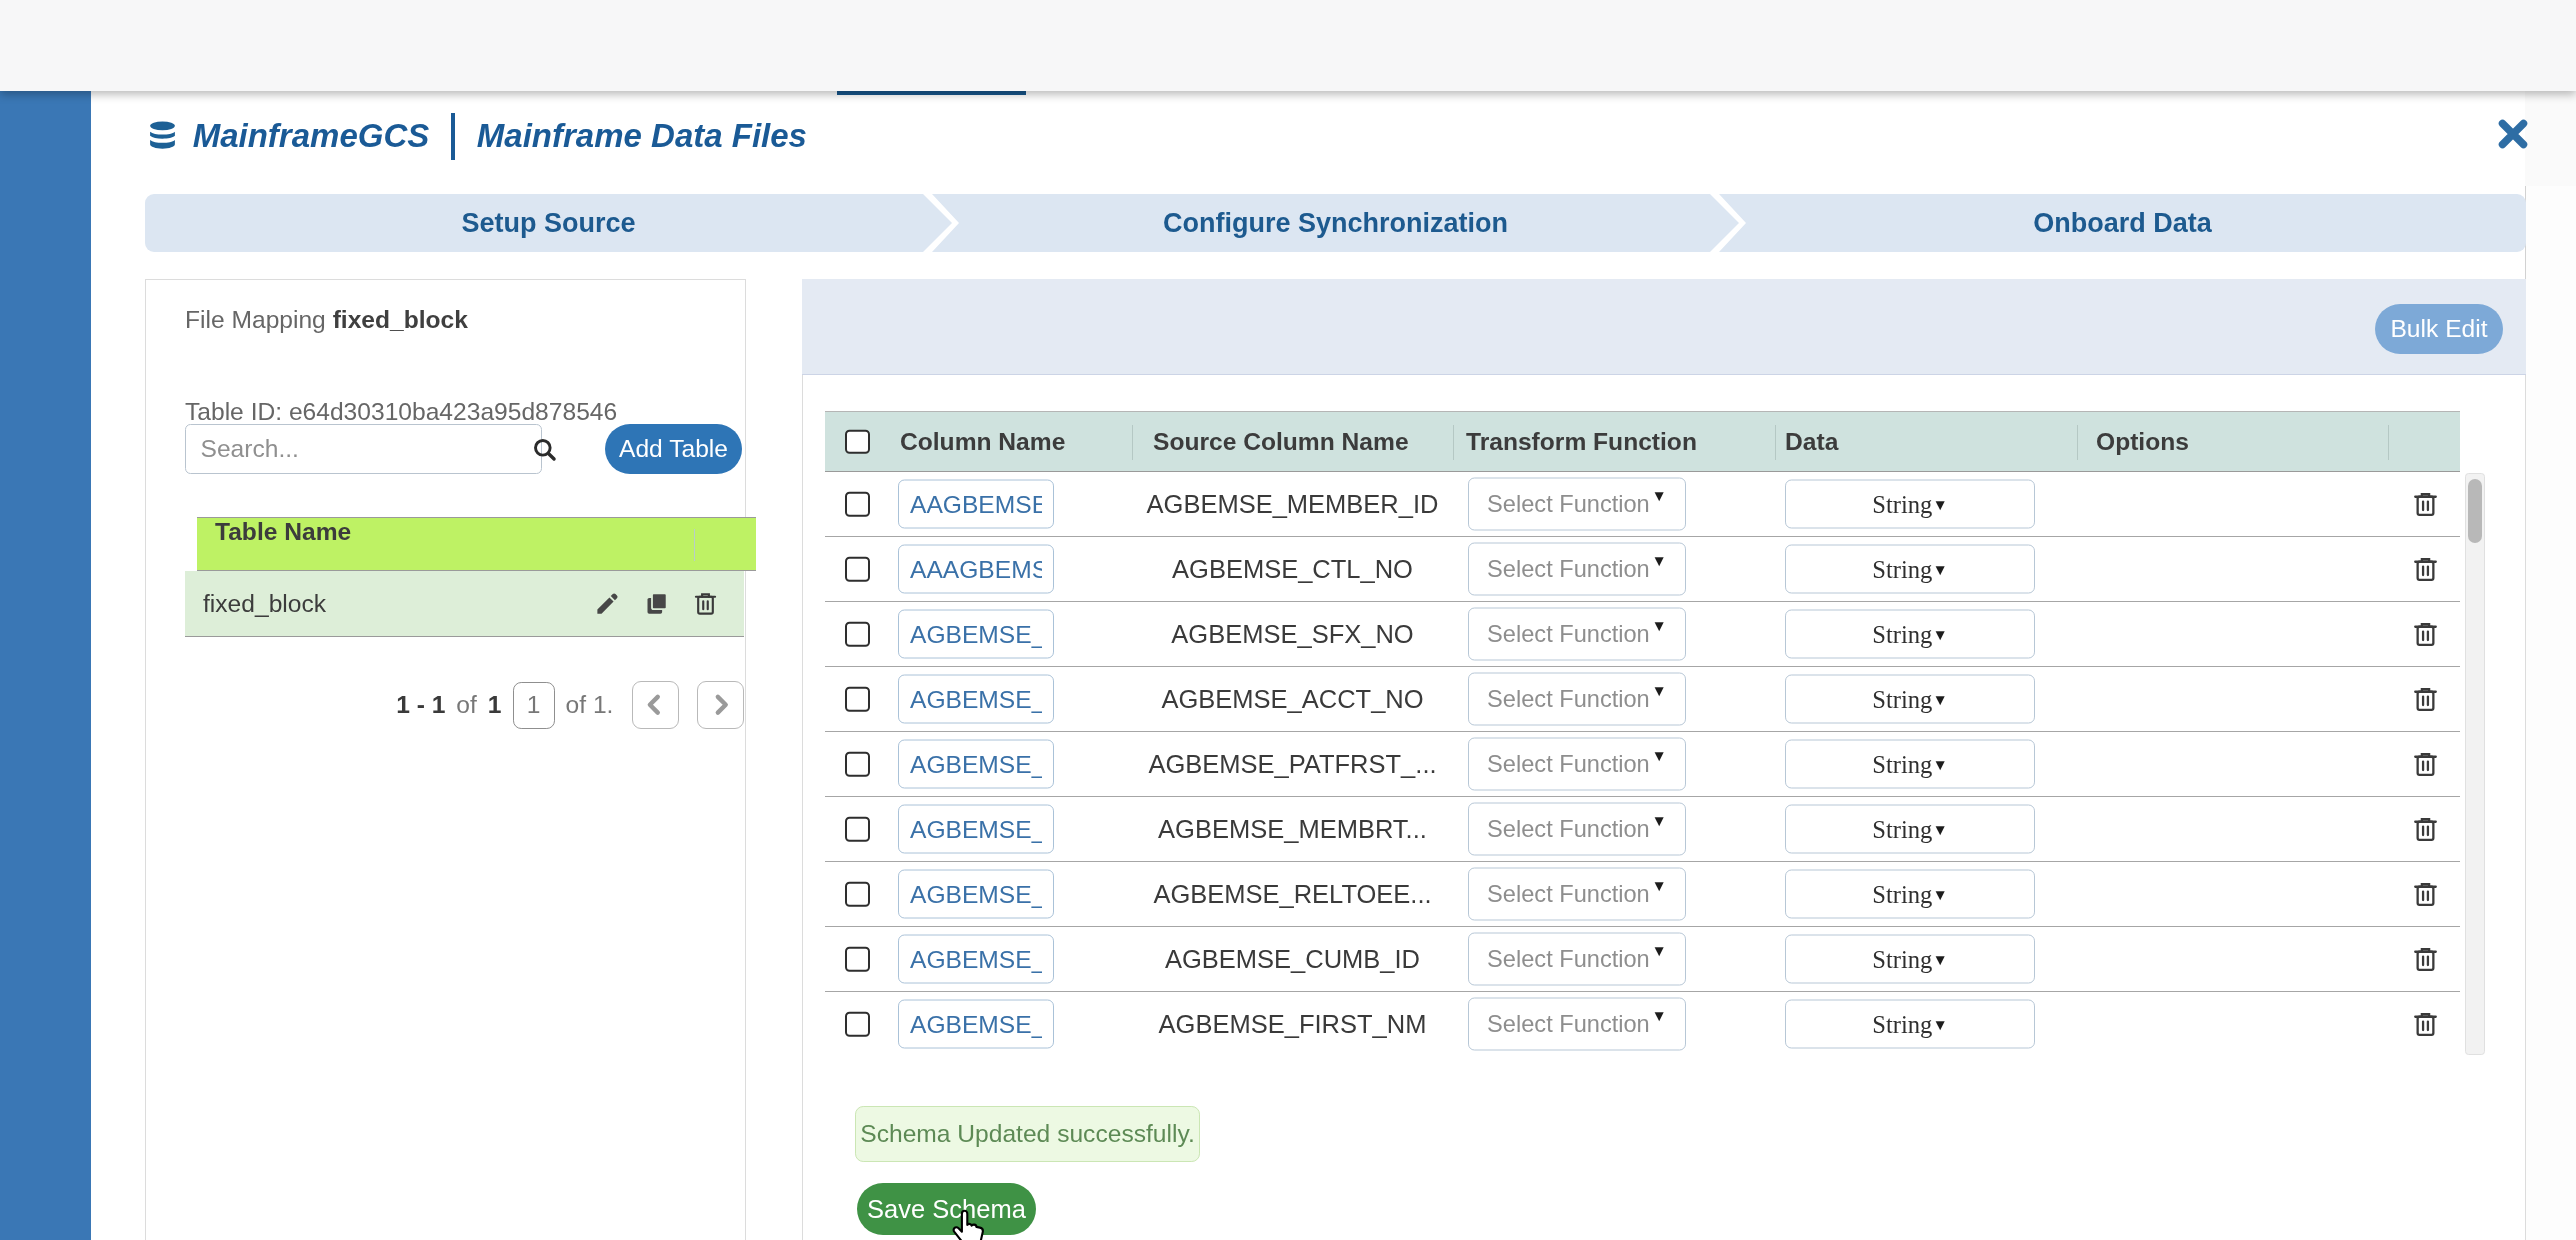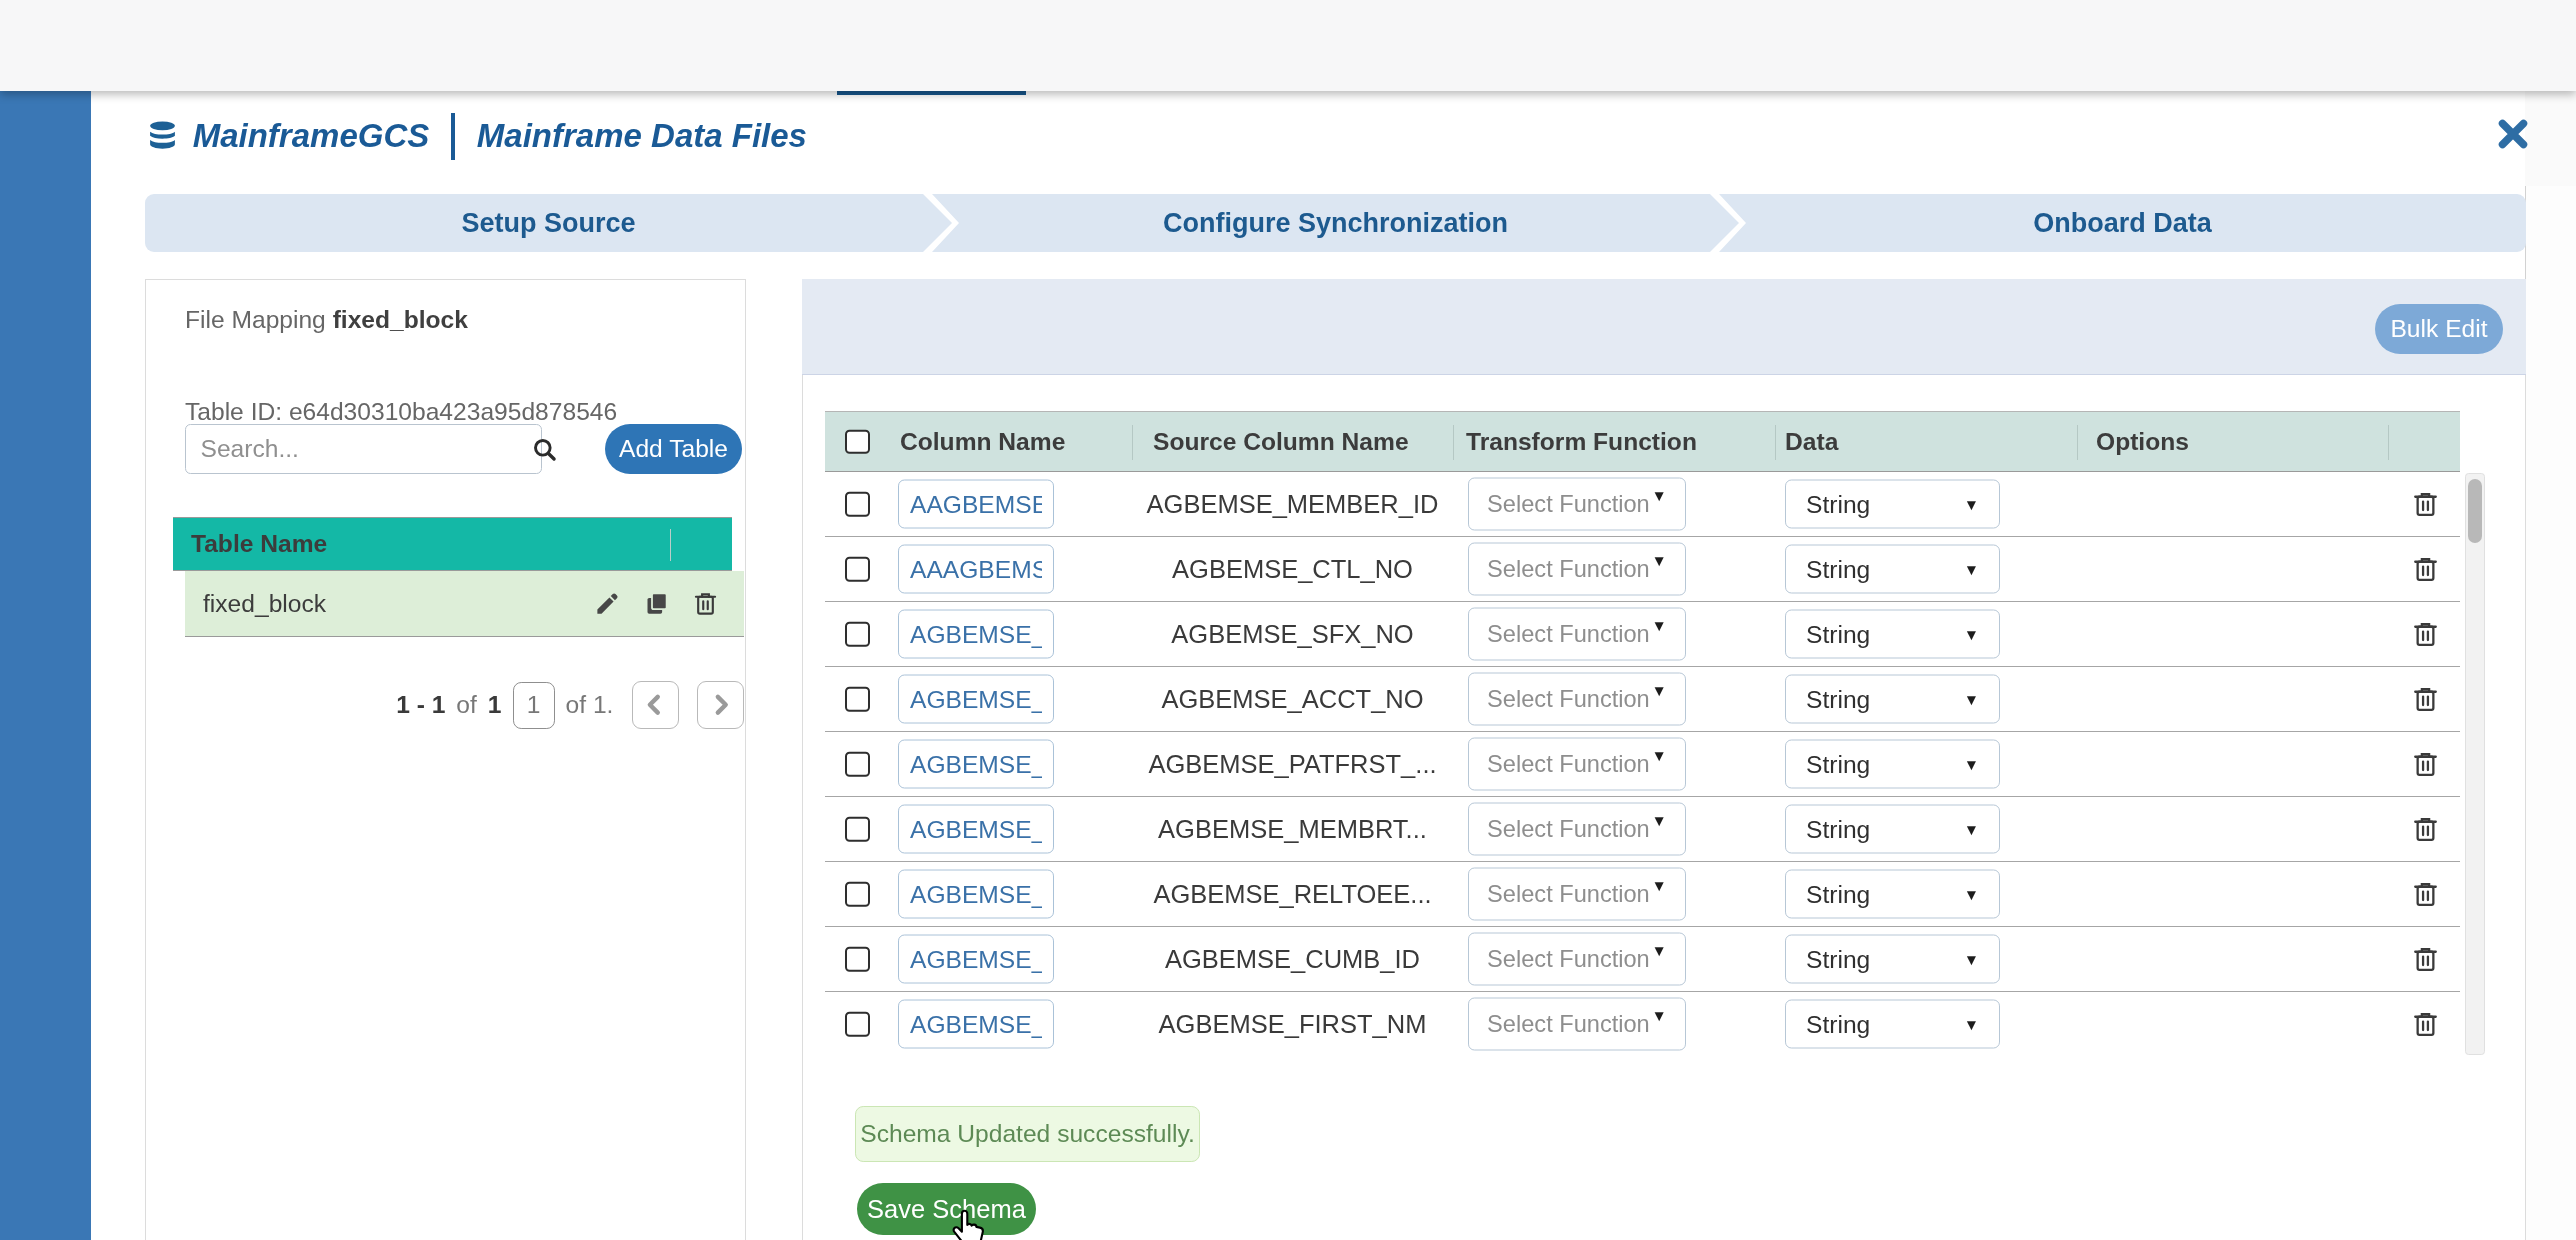--- a/index.html
+++ b/index.html
@@ -49,21 +49,21 @@
   #left-panel { left:145px; top:279px; width:601px; height:961px; background:#fff; border:0.9px solid #dcdcdc; border-bottom:none; }
   #fm-line { left:185px; top:306px; font-size:24.6px; color:#666; }
   #fm-line b { color:#3f3f3f; }
   #tid-line { left:185px; top:362px; font-size:24.6px; color:#666;margin-top:36px; }
   #search-box { left:185px; top:424px; width:357px; height:50px; border:0.9px solid #b9c4cf; border-radius:5.5px; background:#fff; display:flex; align-items:center; }
   #search-input { border:none; outline:none; flex:1; height:100%; font-size:24.6px; color:#444; padding:0 14.5px; font-family:inherit; background:transparent; }
   #search-input::placeholder { color:#8f8f8f; }
   #search-sep { width:0.9px; height:100%; background:#b9c4cf; }
   #search-btn { width:56px; height:100%; display:flex; align-items:center; justify-content:center; color:#2b2b2b; cursor:pointer; }
   #add-table-btn { left:605px; top:424px; width:137px; height:50px; background:#2e75b6; border:none; border-radius:25.5px; color:#fff; font-size:24.6px; font-family:inherit; cursor:pointer; }
-  #ltable-head { left:173px; top:517px; width:559px; height:54px; background:#14b8a6; border-top:0.9px solid #9a9a9a; border-bottom:0.9px solid #9a9a9a; display:flex; align-items:center; }
+  #ltable-head { left:197px; top:517px; width:559px; height:54px; background:#bef264; border-top:0.9px solid #9a9a9a; border-bottom:0.9px solid #9a9a9a; display:flex; }
   #ltable-head .lbl { margin-left:18px; font-size:24.6px; font-weight:bold; color:#3c3c3c; }
   #ltable-head .hdiv { position:absolute; left:497px; top:11px; width:0.9px; height:32px; background:#b9cdc9; }
   #ltable-row { left:185px; top:571px; width:559px; height:66px; background:#ddeed8; border-bottom:0.9px solid #9a9a9a; display:flex; align-items:center; cursor:pointer; }
   #ltable-row .name { margin-left:18px; font-size:24.6px; color:#3c3c3c; }
   #ltable-row .acts { position:absolute; right:25.5px; display:flex; gap:22px; }
   .act-ic { width:27px; height:27px; color:#474747; cursor:pointer; }
 
   #pagination { left:185px; top:680px; width:559px; height:50px; display:flex; align-items:center; justify-content:flex-end; gap:11px; font-size:24.6px; color:#777; }
   #pagination .b { font-weight:bold; color:#3a3a3a; }
   #page-input { width:42px; height:47px; border:0.9px solid #8f8f8f; border-radius:8.2px; text-align:center; font-size:24.6px; color:#777; font-family:inherit; outline:none; }
@@ -82,21 +82,21 @@
   #schema-table { left:825px; top:411px; width:1635px; height:644px; overflow:hidden; }
   #sthead { position:relative; width:1635px; height:61px; background:#cfe2de; border-top:0.9px solid #b5b5b5; border-bottom:1.8px solid #9a9a9a; font-size:24.6px; font-weight:bold; color:#3c3c3c; }
   #sthead .hc { position:absolute; top:50%; transform:translateY(-50%); }
   #sthead .hdiv { position:absolute; top:12.7px; width:0.9px; height:35px; background:#b5c8c4; }
   .trow { position:relative; width:1635px; height:65px; border-bottom:0.9px solid #a6a6a6; }
   .cb { position:absolute; left:20px; top:50%; transform:translateY(-50%); width:24.6px; height:24.6px; appearance:none; -webkit-appearance:none; border:2.7px solid #2e2e2e; border-radius:4.5px; background:#fff; cursor:pointer; }
   .cname-input { position:absolute; left:73px; top:50%; transform:translateY(-50%); width:156px; height:49px; border:0.9px solid #aac2d8; border-radius:6.4px; font-size:24.6px; color:#3a71a8; padding:0 11px; font-family:inherit; outline:none; white-space:nowrap; overflow:hidden; }
   .src { position:absolute; left:307px; width:321px; top:50%; transform:translateY(-50%); text-align:center; font-size:25.5px; color:#3a3a3a; white-space:nowrap; }
   .fn-select { position:absolute; left:643px; top:50%; transform:translateY(-50%); width:218px; height:53px; border:0.9px solid #b7c7d6; border-radius:6.4px; background:#fff; display:flex; align-items:center; justify-content:center; font-size:23.6px; color:#8e8e8e; cursor:pointer; }
   .fn-select .caret { font-size:15.5px; color:#1c1c1c; margin-left:1.8px; position:relative; top:-9px; }
-  .type-select { position:absolute; left:960px; top:50%; transform:translateY(-50%); width:215px; height:49px; border:0.9px solid #b7c7d6; border-radius:6.4px; background:#fff; display:flex; align-items:center; justify-content:space-between; padding:0 20px; font-size:24.6px; color:#2f2f2f; cursor:pointer; }
+  .type-select { position:absolute; left:960px; top:50%; transform:translateY(-50%); width:250px; height:49px; border:0.9px solid #b7c7d6; border-radius:6.4px; background:#fff; display:flex; align-items:center; justify-content:center; padding:0 20px; font-size:24.6px; color:#2f2f2f; cursor:pointer;font-family:Liberation Serif, serif; }
   .type-select .caret { font-size:15.5px; color:#1c1c1c; }
   .del-btn { position:absolute; left:1586px; top:50%; transform:translateY(-50%); width:29px; height:29px; color:#3a3a3a; background:none; border:none; cursor:pointer; padding:0; }
 
   
   #tbl-scroll { left:2465px; top:473px; width:20px; height:582px; background:#f2f2f2; border:0.9px solid #e0e0e0; border-radius:3.6px; }
   #tbl-thumb { position:absolute; left:1.8px; top:4.5px; width:14.5px; height:64px; background:#b8b8b8; border-radius:7.3px; cursor:grab; }
 
   
   #toast { left:855px; top:1106px; width:345px; height:56px; background:#edf9e3; border:1.8px solid #cbe6b4; border-radius:8.2px; display:flex; align-items:center; justify-content:center; font-size:24.6px; color:#5d8a55; }
   #save-btn { left:857px; top:1183px; width:179px; height:52px; background:#3f9245; border:none; border-radius:26px; color:#fff; font-size:25.5px; font-family:inherit; cursor:pointer; }

